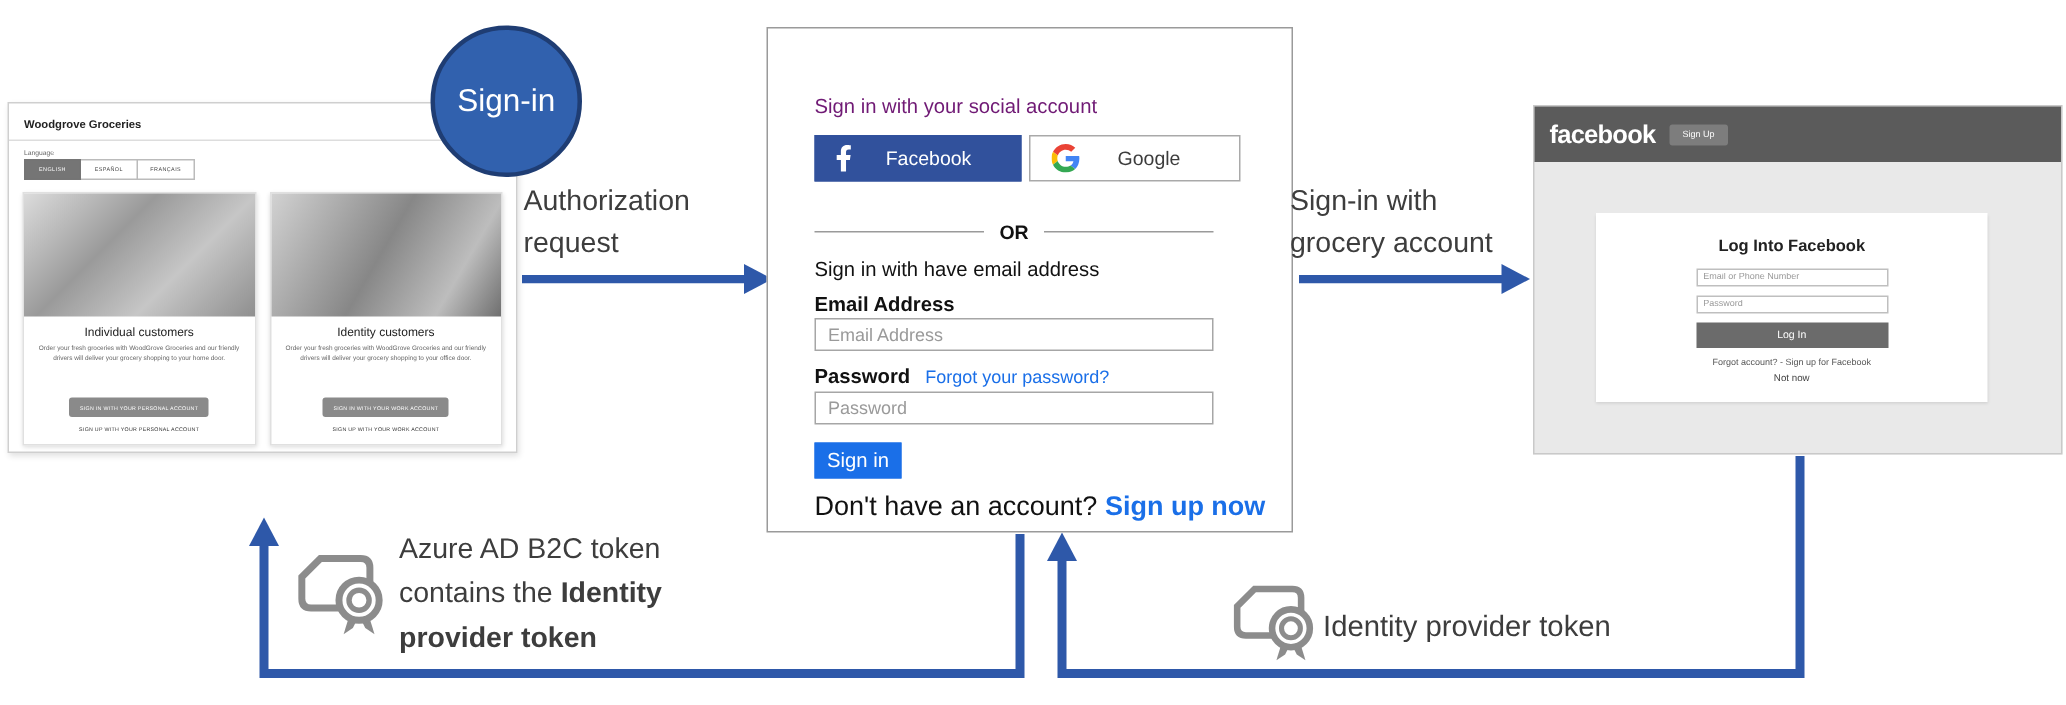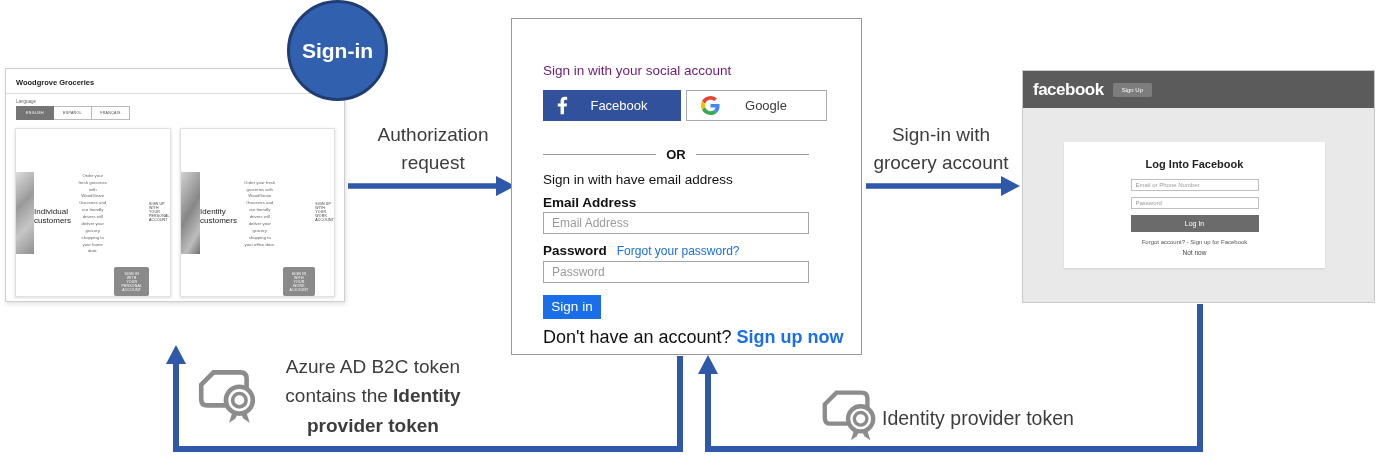--- a/index.html
+++ b/index.html
@@ -6,47 +6,47 @@
   html,body { background:#fff; }
   body { font-family:"Liberation Sans", sans-serif; }
   #canvas { position:relative; width:1377px; height:470px; background:#fff; overflow:hidden; }
 
   
   #flow-svg { position:absolute; left:0; top:0; z-index:0; }
   .arrow-stroke { stroke:var(--arrow-blue); fill:none; }
   .arrow-fill { fill:var(--arrow-blue); stroke:none; }
 
   
-  .flow-label { position:absolute; color:var(--label-text); font-size:19px; line-height:1.45; text-align:center; z-index:2; }
+  .flow-label { position:absolute; color:var(--label-text); font-size:19px; line-height:1.45; z-index:2; }
   #auth-label { left:349px; top:121px; width:168px; }
   #social-label { left:860px; top:121px; width:162px; }
   #azure-token-label { left:266px; top:352px; width:214px; line-height:1.55; }
   #idp-token-label { left:882px; top:404px; width:320px; text-align:left; font-size:19.5px; }
   .cert-icon { position:absolute; z-index:2; }
   #cert-icon-left { left:194px; top:366px; }
   #cert-icon-right { left:818px; top:386px; }
 
   
-  #signin-circle { position:absolute; left:287px; top:0; width:101px; height:101px; border-radius:50%;
+  #signin-circle { position:absolute; left:287px; top:17px; width:101px; height:101px; border-radius:50%;
     background:var(--circle-fill); border:3px solid var(--circle-border); z-index:3;
-    display:flex; align-items:center; justify-content:center; color:#fff; font-size:21px; font-weight:bold; }
+    display:flex; align-items:center; justify-content:center; color:#fff; font-size:21px; font-weight:normal; }
 
   
   #woodgrove { position:absolute; left:5px; top:68px; width:340px; height:234px; background:#fff;
     border:1px solid #cfcfcf; box-shadow:1px 2px 4px rgba(0,0,0,.12); z-index:1; }
   #wg-header { font-size:7.5px; font-weight:bold; color:#222; padding:9px 10px 6px 10px; border-bottom:1px solid #ddd; }
   #wg-lang { padding:5px 10px 0 10px; }
   #wg-lang-label { font-size:4.5px; color:#666; margin-bottom:2px; }
   .wg-lang-row { display:flex; }
   .wg-lang-btn { font-size:3.6px; padding:4px 0; width:38px; text-align:center; background:#fff;
     border:1px solid #bbb; border-left-width:0; color:#444; letter-spacing:.3px; }
   .wg-lang-btn:first-child { border-left-width:1px; background:#757575; color:#fff; border-color:#757575; }
   #wg-cards { display:flex; gap:9px; padding:8px 9px 0 9px; }
   .wg-card { flex:1; background:#fff; border:1px solid #e0e0e0; box-shadow:0 1px 3px rgba(0,0,0,.15);
-    display:flex; flex-direction:row; align-items:center; height:169px; }
+    display:flex; flex-direction:column; align-items:center; height:169px; }
   .wg-photo { width:100%; height:82px; }
   .wg-photo-1 { background:linear-gradient(135deg,#dcdcdc,#9a9a9a 38%,#c6c6c6 66%,#8f8f8f); }
   .wg-photo-2 { background:linear-gradient(120deg,#d2d2d2,#878787 48%,#bdbdbd 78%,#6f6f6f); }
   .wg-photo-3 { background:linear-gradient(160deg,#e2e2e2,#a9a9a9 42%,#7d7d7d 80%,#b5b5b5); }
   .wg-card-title { font-size:8px; color:#222; margin-top:6px; }
   .wg-card-desc { font-size:4.3px; color:#666; text-align:center; padding:3px 7px 0 7px; line-height:1.6; }
   .wg-card-btn { margin-top:auto; background:#8a8a8a; color:#fff; font-size:3.5px; border:none; border-radius:2px;
     padding:4.5px 7px; letter-spacing:.2px; }
   .wg-card-link { font-size:3.5px; color:#333; margin:6px 0 8px 0; letter-spacing:.2px; }
 

